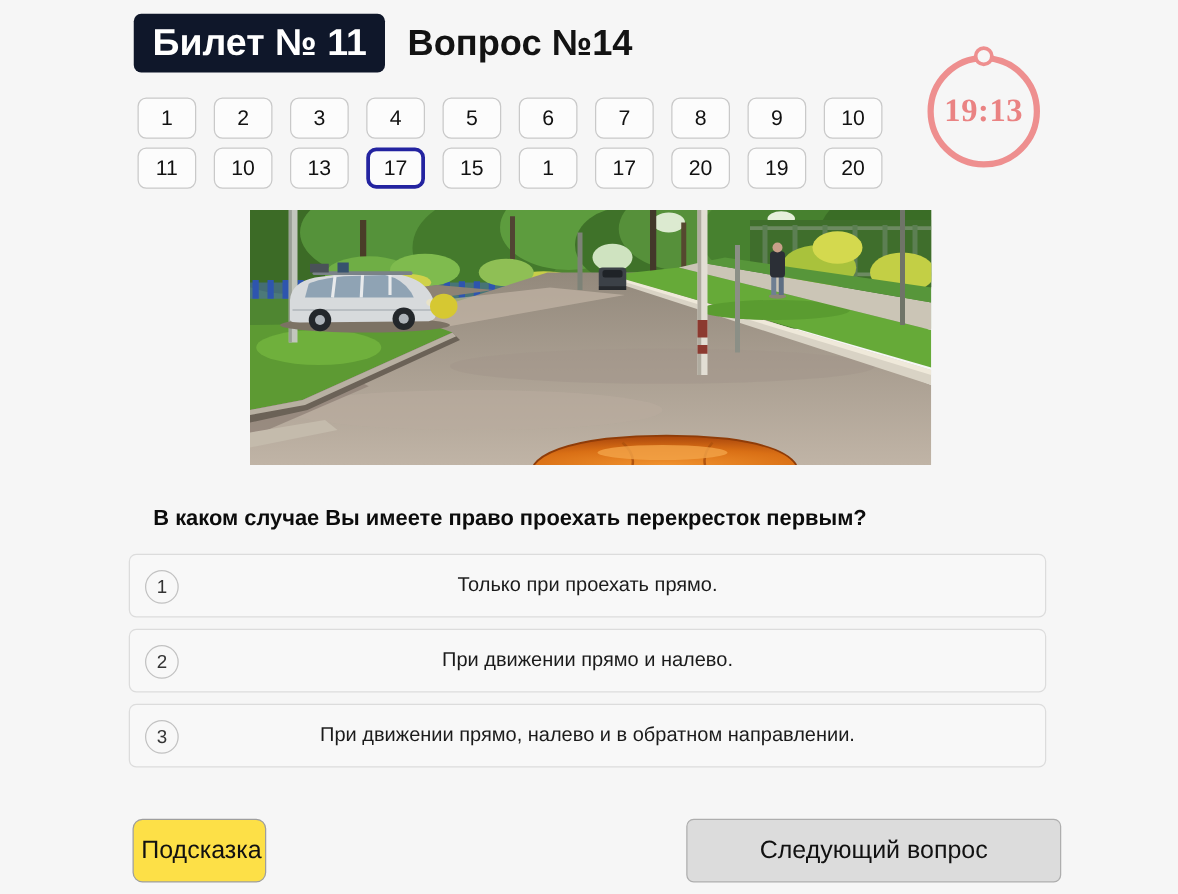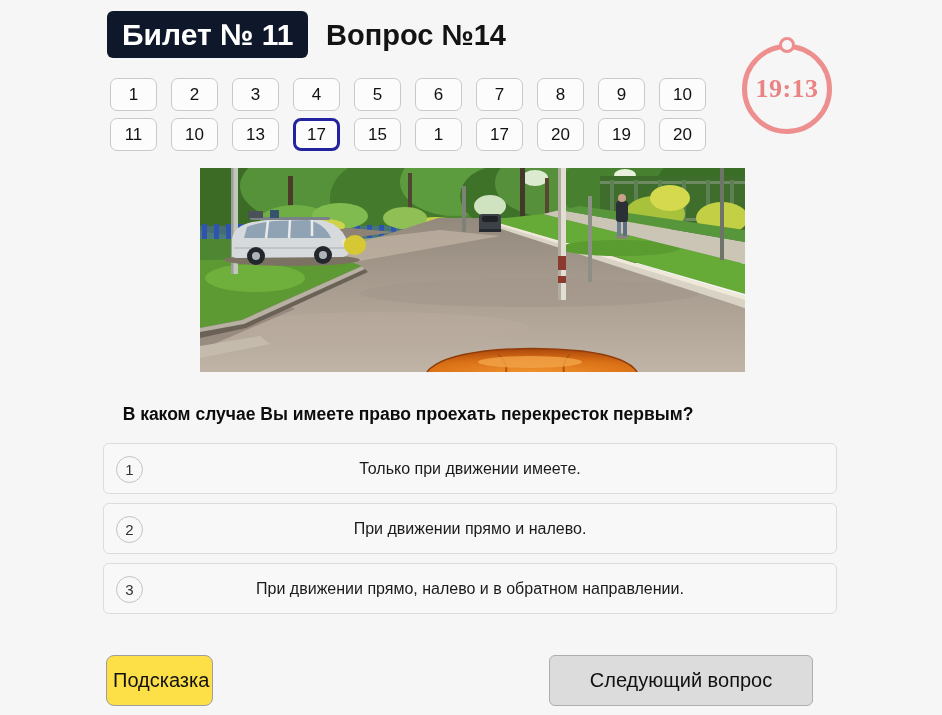--- a/index.html
+++ b/index.html
@@ -76,21 +76,21 @@
   }
 
   
   .hint-btn {
     position: absolute; left: 106px; top: 655px; width: 107px; height: 51px;
     box-sizing: border-box; background: #fde047; border: 1px solid #9e9e9e;
     border-radius: 8px; font-family: "Liberation Sans", sans-serif;
     font-size: 20px; color: #111; cursor: pointer;
   }
   .next-btn {
-    position: absolute; left: 549px; top: 655px; width: 264px; height: 51px;
+    position: absolute; left: 549px; top: 655px; width: 300px; height: 51px;
     box-sizing: border-box; background: #dcdcdc; border: 1px solid #aeaeae;
     border-radius: 6px; font-family: "Liberation Sans", sans-serif;
     font-size: 20px; color: #111; cursor: pointer;
   }
 </style>
 </head>
 <body>
 
 <div class="page">
 
@@ -254,21 +254,21 @@
       <path d="M298,186 Q308,195 306,204" stroke="#b2540e" stroke-width="2" fill="none"></path>
       <path d="M370,186 Q362,195 364,204" stroke="#b2540e" stroke-width="2" fill="none"></path>
       <ellipse cx="330" cy="194" rx="52" ry="6" fill="#f2a449" opacity="0.8"></ellipse>
     </svg>
   </div>
 
   <div class="question-text">В каком случае Вы имеете право проехать перекресток первым?</div>
 
   <div class="answer" style="top:443px">
     <span class="answer-num">1</span>
-    <span class="answer-text">Только при движении имеете.</span>
+    <span class="answer-text">Только при проехать прямо.</span>
   </div>
   <div class="answer" style="top:503px">
     <span class="answer-num">2</span>
     <span class="answer-text">При движении прямо и налево.</span>
   </div>
   <div class="answer" style="top:563px">
     <span class="answer-num">3</span>
     <span class="answer-text">При движении прямо, налево и в обратном направлении.</span>
   </div>
 

